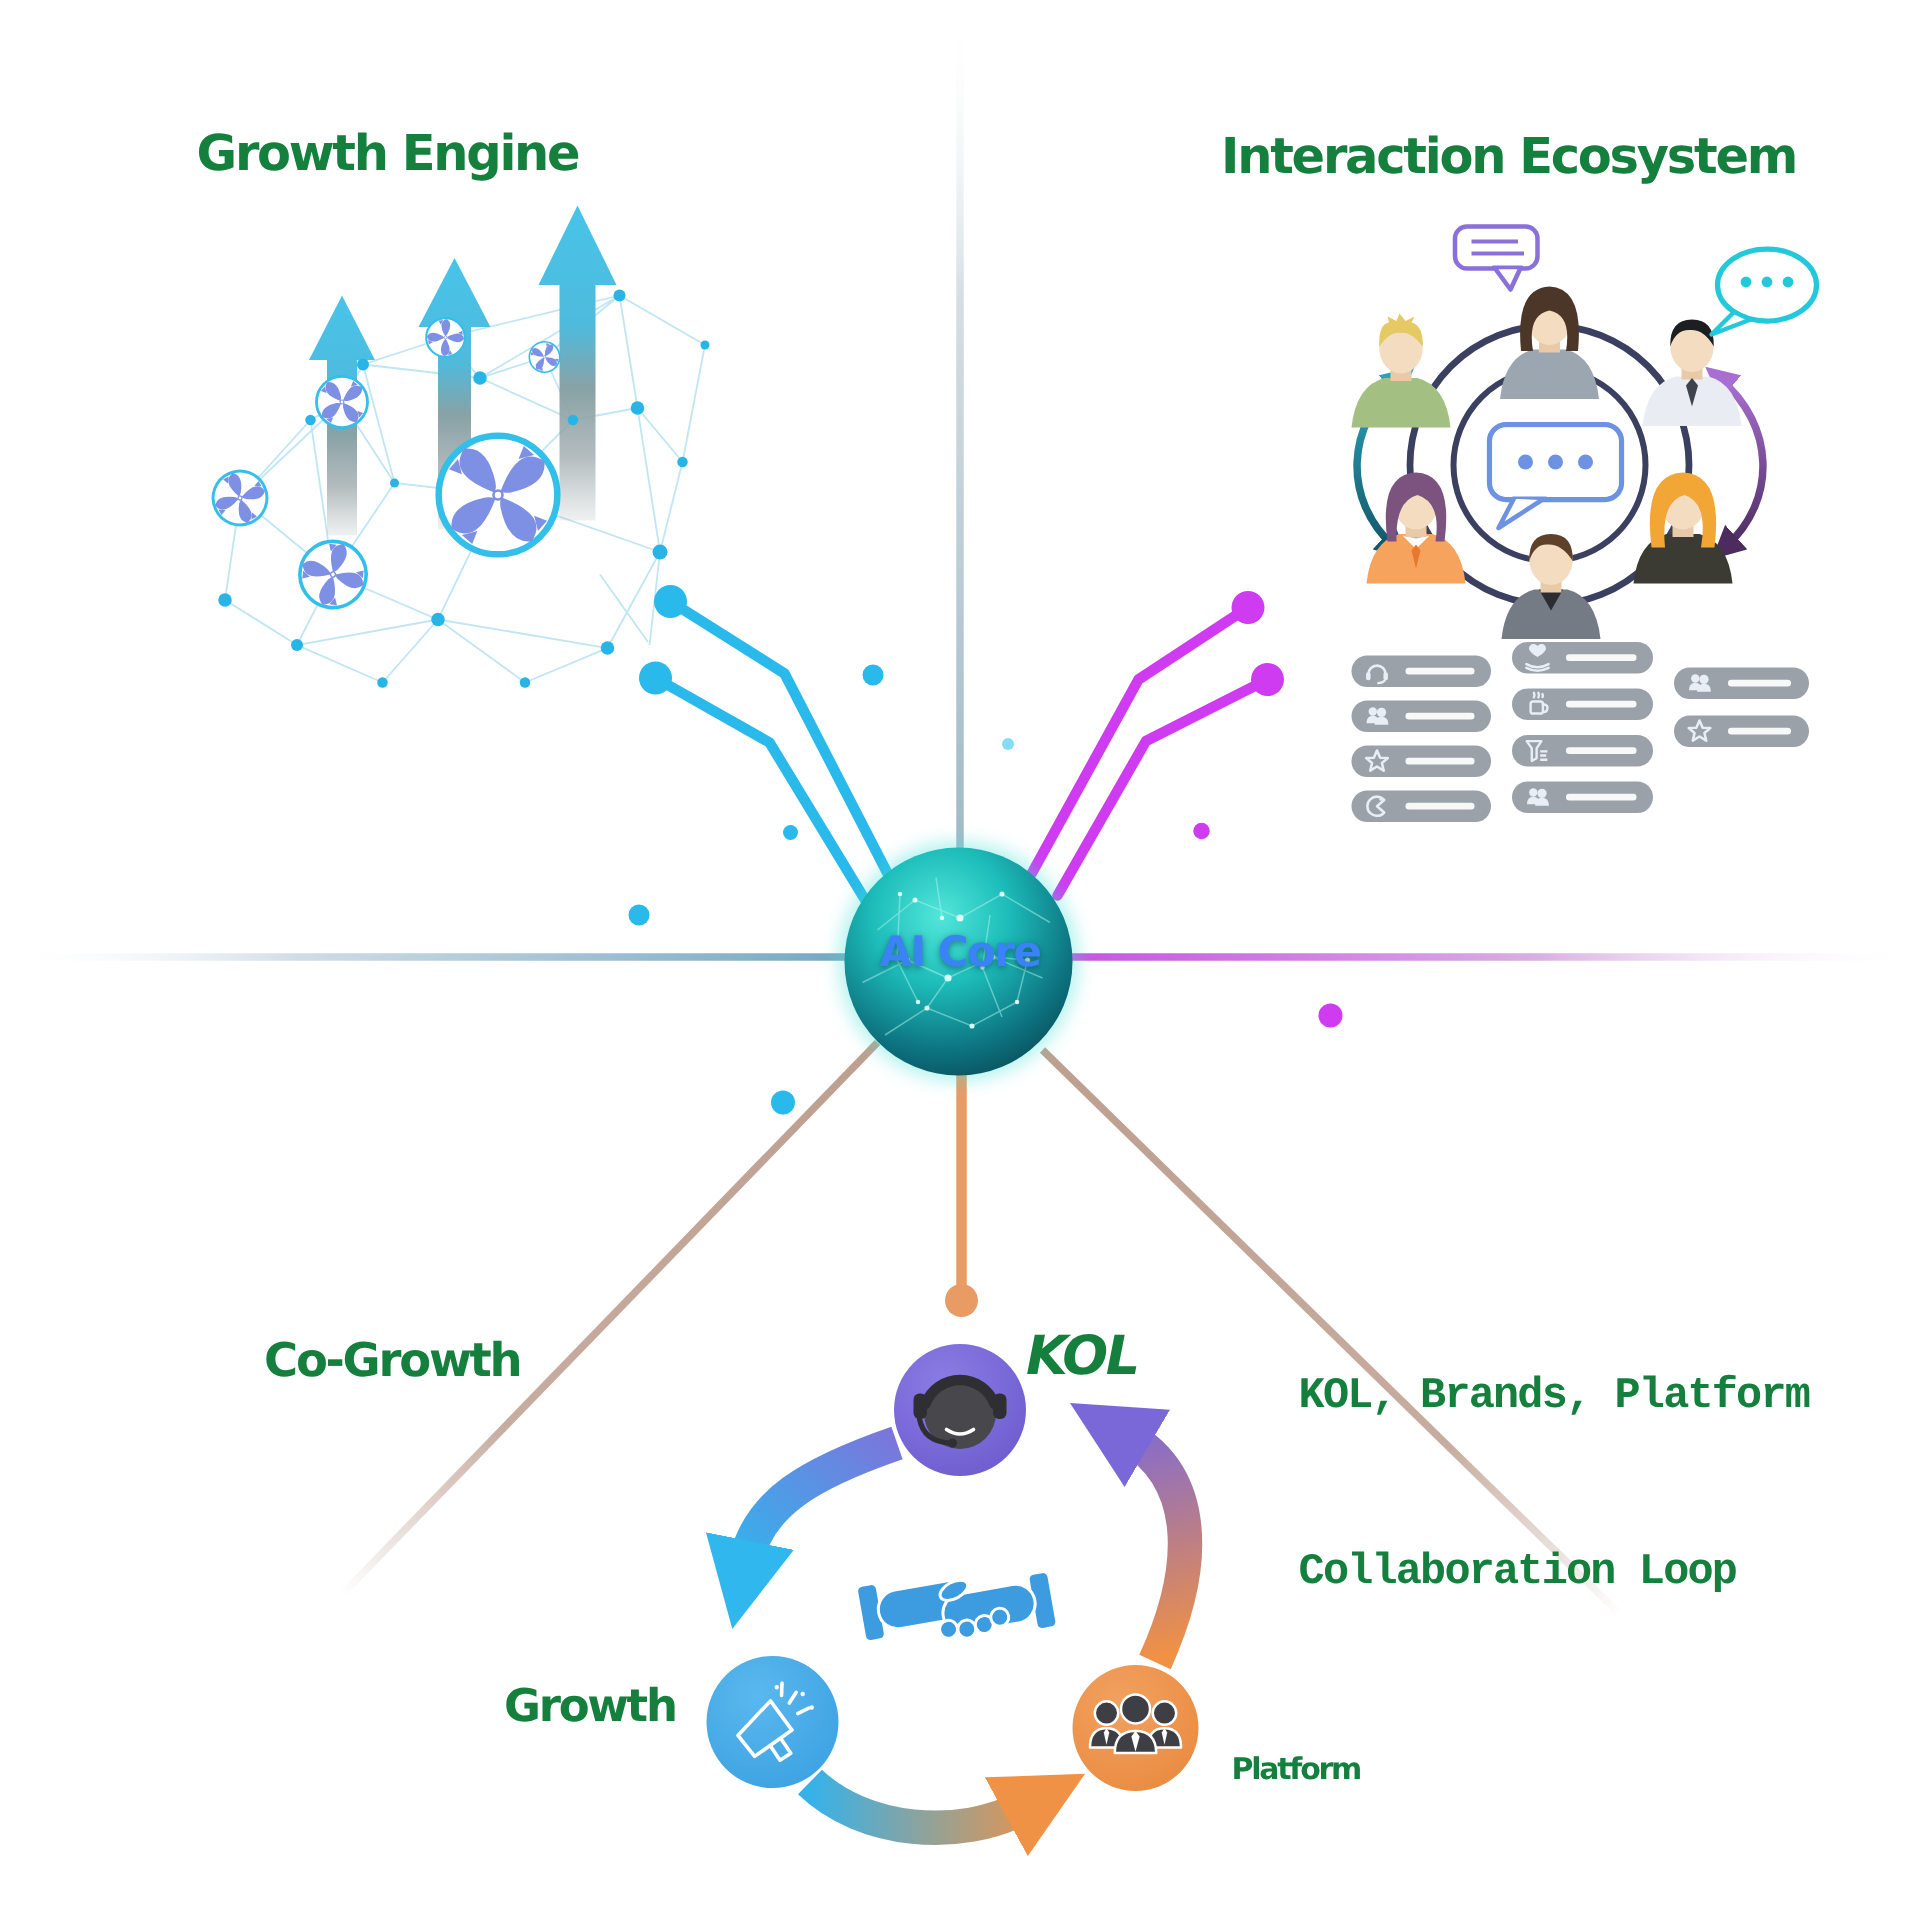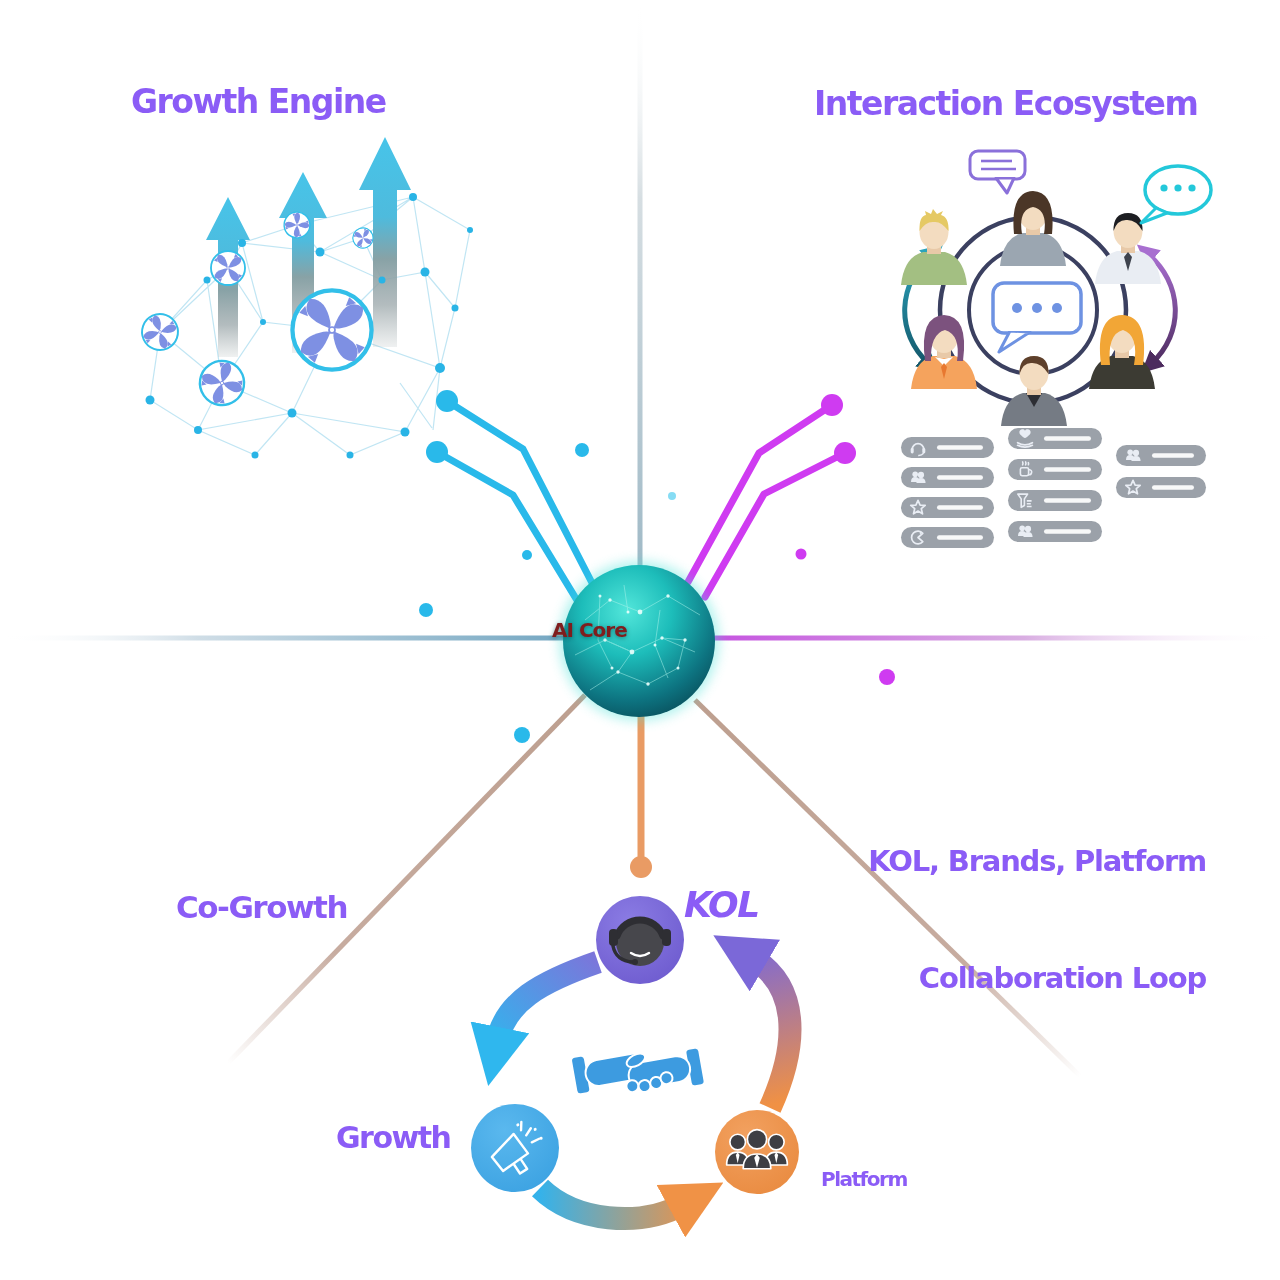--- a/index.html
+++ b/index.html
@@ -1,24 +1,24 @@
 <!DOCTYPE html>
 <html><head>
 <meta charset="utf-8">
 <style>
   html,body{margin:0;padding:0;background:#fff;}
   .stage{position:relative;width:1280px;height:1280px;background:#fff;overflow:hidden;
          font-family:"DejaVu Sans","Liberation Sans",sans-serif;}
   svg.layer{position:absolute;left:0;top:0;}
-  .lbl{position:absolute;color:#8b5cf6;font-weight:700;white-space:pre;}
+  .lbl{position:absolute;color:#15803d;font-weight:700;white-space:pre;}
   .qtitle{font-size:33px;letter-spacing:-1.5px;}
-  .core-label{left:552px;top:618px;width:176px;color:#7f1d1d;font-size:20px;
+  .core-label{left:552px;top:618px;width:176px;text-align:center;color:#3b82f6;font-size:28px;
               letter-spacing:-1px;text-shadow:0 1px 4px rgba(0,45,50,.5);}
   .cog-block{left:134px;top:810px;font-size:31px;line-height:39px;letter-spacing:-1.5px;margin-left:42px;}
-  .collab-block{right:74px;top:764px;text-align:right;font-size:29px;line-height:39px;letter-spacing:-1.2px;}
+  .collab-block{right:74px;top:833px;text-align:left;font-size:29px;line-height:39px;letter-spacing:-1.2px;font-family:Liberation Mono, monospace;}
   .kol-label{left:684px;top:884px;font-size:36px;letter-spacing:-1.5px;font-style:italic;}
   .brands-label{left:336px;top:1120px;font-size:30px;letter-spacing:-1.5px;}
   .platform-label{left:821px;top:1167px;font-size:20px;letter-spacing:-1.5px;}
 </style>
 </head>
 <body>
 
 <div class="stage">
 
 <svg class="layer" width="1280" height="1280" viewBox="0 0 1280 1280">

